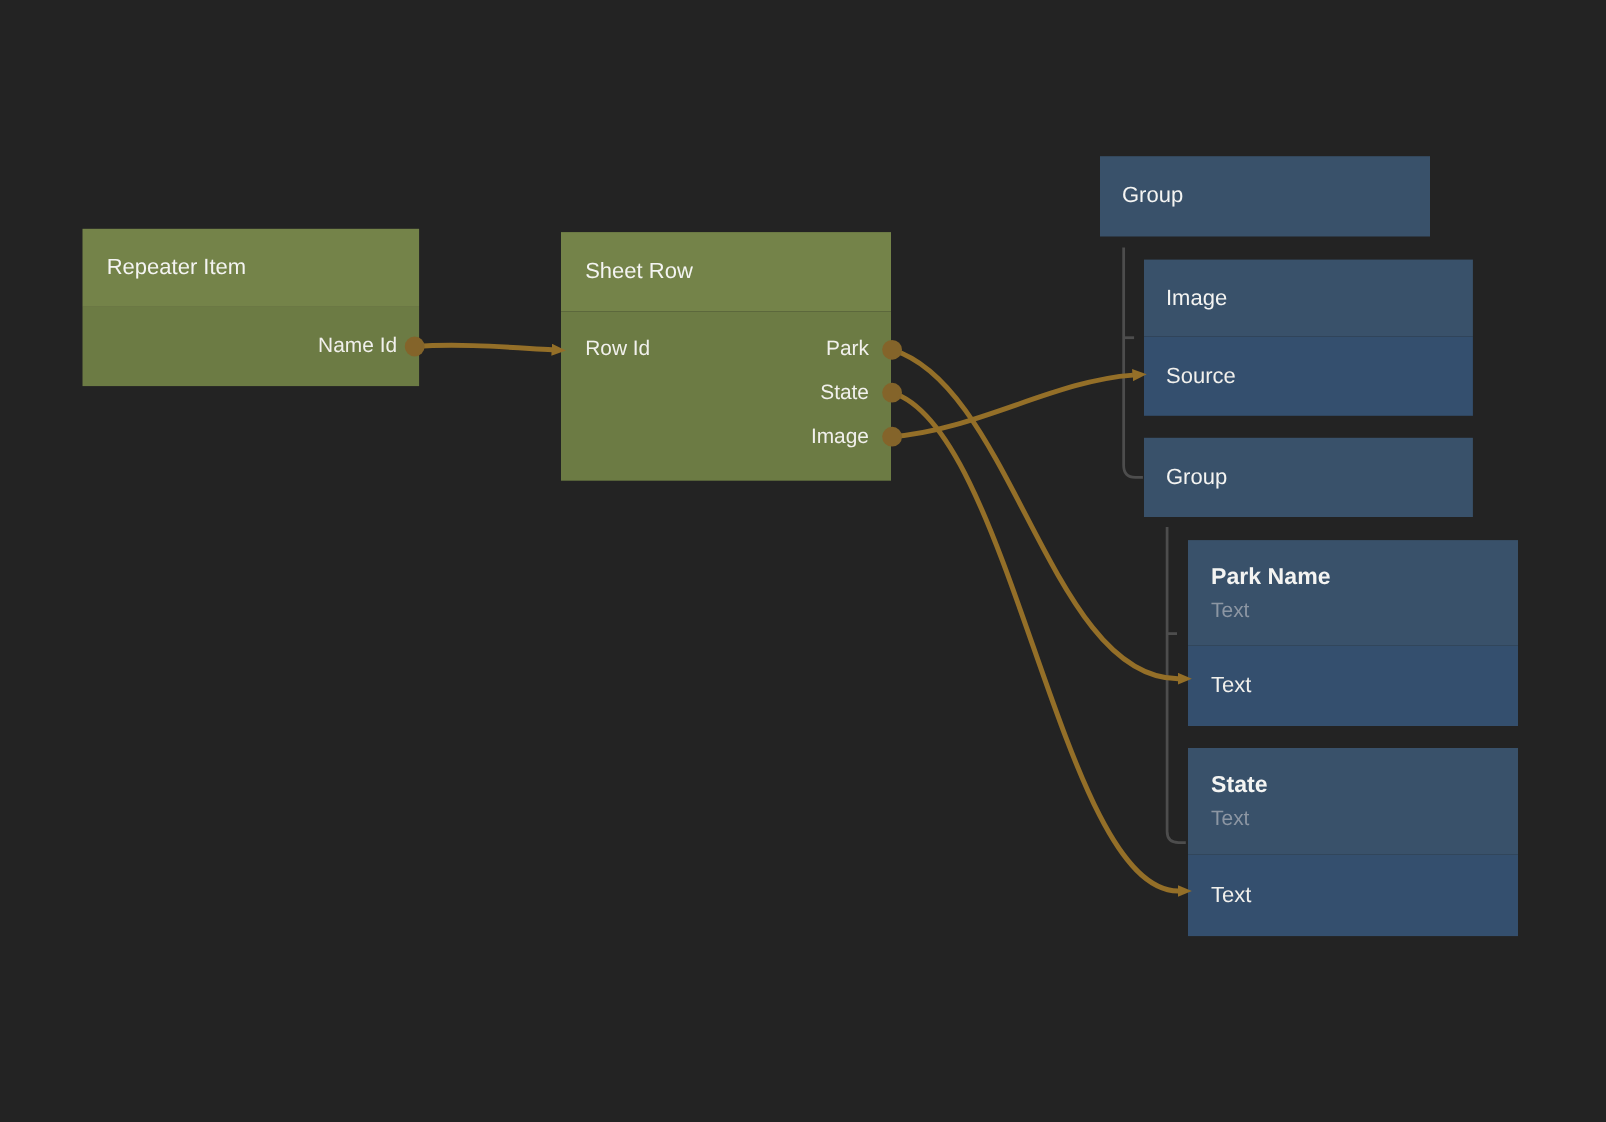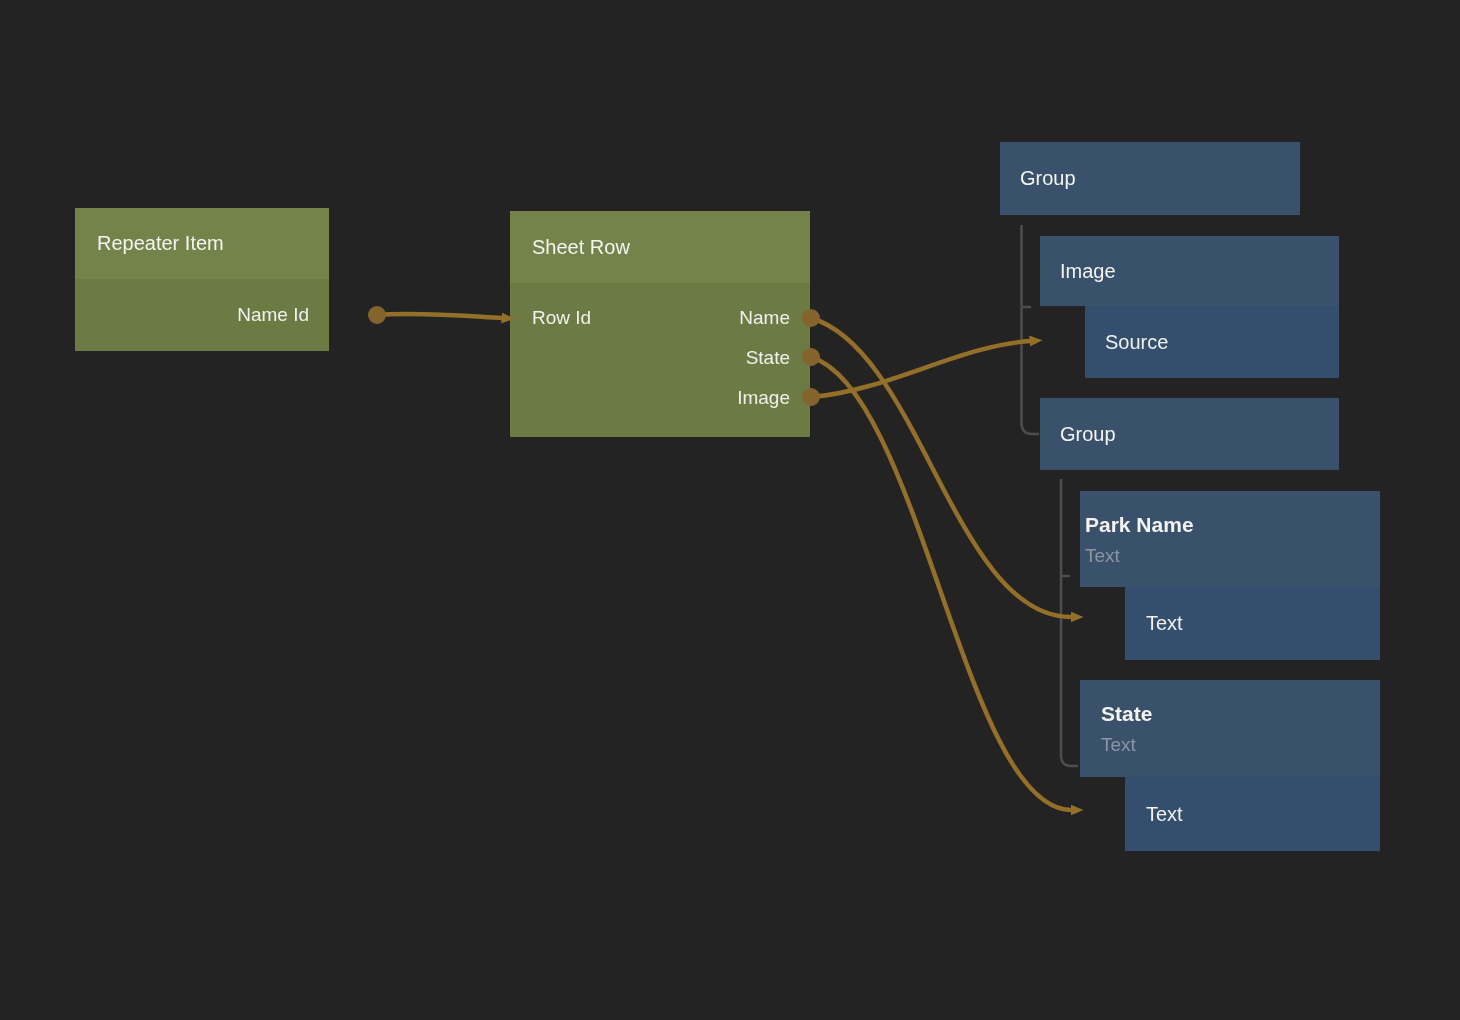--- a/index.html
+++ b/index.html
@@ -9,51 +9,51 @@
   }
   .node{position:absolute;}
   .node-header{display:flex;align-items:center;padding-left:22px;color:#f4f4f2;font-size:20px;}
   .green .node-header{background:#748349;}
   .green .node-body{background:#6c7b44;}
   .blue  .node-header{background:#39516a;}
   .blue  .node-body{background:#344f6e;}
   .port-row{height:40px;display:flex;align-items:center;justify-content:space-between;
             padding:0 20px 0 22px;color:#f1f0ec;font-size:19px;}
   .out-only{justify-content:flex-end;}
-  .single-row{display:flex;align-items:center;padding-left:20px;color:#f1f0ec;font-size:20px;margin-left:45px;}
+  .single-row{display:flex;align-items:center;padding-left:20px;color:#f1f0ec;font-size:20px;}
   .hdr-stack{display:block;padding:22px 0 0 21px;}
   .hdr-title{display:block;font-size:21px;font-weight:600;line-height:24px;color:#f4f4f2;}
   .hdr-sub{display:block;font-size:19px;line-height:24px;margin-top:7px;color:#8c96a3;}
   svg.overlay{position:absolute;left:0;top:0;pointer-events:none;}
   .tree{stroke:#4d4d4d;stroke-width:2.5;fill:none;}
   .wire{stroke:#946f28;stroke-width:4.5;fill:none;}
   .port-dot{fill:#84642a;}
 </style>
 </head>
 <body>
 
 <div class="canvas">
 
-  <div class="node green" style="left:75px;top:208px;width:254px;">
+  <div class="node green" style="left:75px;top:208px;width:306px;">
     <div class="node-header" style="height:71px;">
       <span>Repeater Item</span>
     </div>
     <div class="node-body out-only" style="height:72px;display:flex;align-items:center;justify-content:flex-end;padding-right:20px;color:#f1f0ec;font-size:19px;">
       <span>Name Id</span>
     </div>
   </div>
 
   <div class="node green" style="left:510px;top:211px;width:300px;">
     <div class="node-header" style="height:72px;">
       <span>Sheet Row</span>
     </div>
     <div class="node-body" style="padding:15px 0 19px 0;">
       <div class="port-row">
         <span>Row Id</span>
-        <span>Name</span>
+        <span>Park</span>
       </div>
       <div class="port-row out-only">
         <span>State</span>
       </div>
       <div class="port-row out-only">
         <span>Image</span>
       </div>
     </div>
   </div>
 
@@ -72,21 +72,21 @@
     </div>
   </div>
 
   <div class="node blue" style="left:1040px;top:398px;width:299px;">
     <div class="node-header" style="height:72px;padding-left:20px;">
       <span>Group</span>
     </div>
   </div>
 
   <div class="node blue" style="left:1080px;top:491px;width:300px;">
-    <div class="node-header hdr-stack" style="height:96px;box-sizing:border-box;padding-left:5px;">
+    <div class="node-header hdr-stack" style="height:96px;box-sizing:border-box;padding-left:21px;">
       <span class="hdr-title">Park Name</span>
       <span class="hdr-sub">Text</span>
     </div>
     <div class="node-body single-row" style="height:73px;padding-left:21px;">
       <span>Text</span>
     </div>
   </div>
 
   <div class="node blue" style="left:1080px;top:680px;width:300px;">
     <div class="node-header hdr-stack" style="height:97px;box-sizing:border-box;padding-left:21px;">

